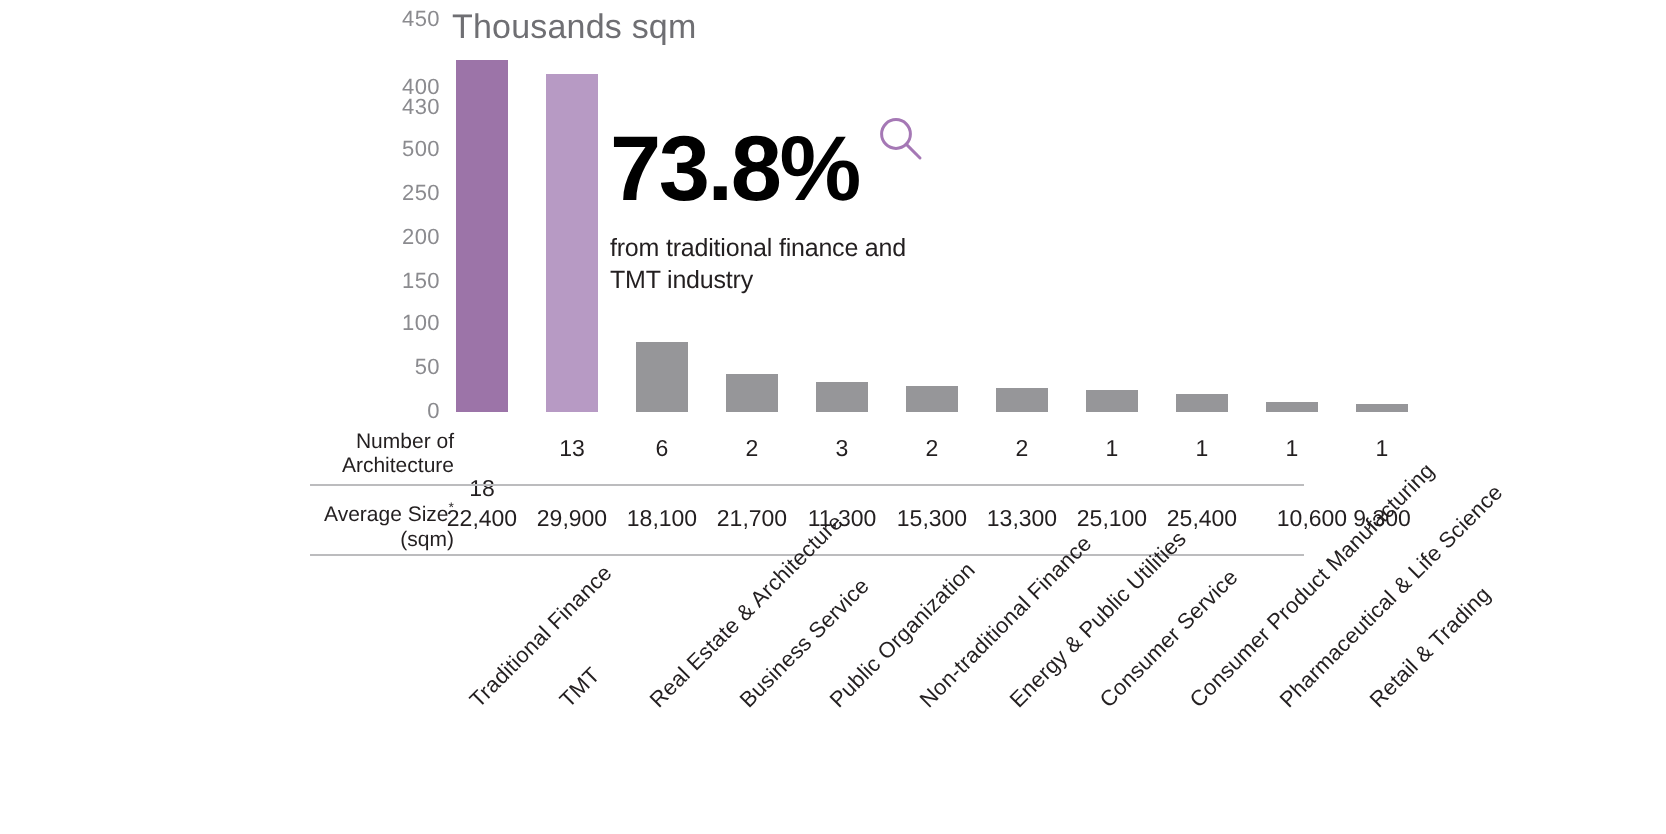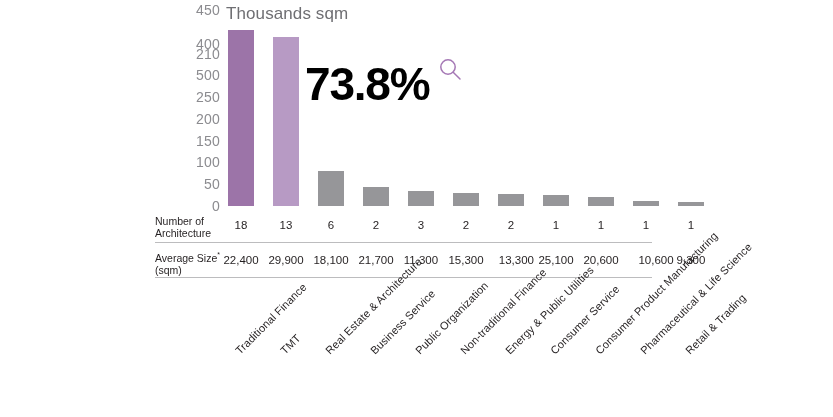--- a/index.html
+++ b/index.html
@@ -28,21 +28,21 @@
     left: 186px;
     top: 0px;
     width: 34px;
     height: 215px;
   }
   .ytick {
     position: absolute;
     right: 0;
     width: 34px;
     text-align: right;
-    font-size: 14px;
+    font-size: 11px;
     color: #8b8b8f;
     line-height: 11px;
     letter-spacing: 0.2px;
   }
 
   
   .units {
     position: absolute;
     left: 226px;
     top: 4px;
@@ -95,21 +95,21 @@
     left: 133px;
     top: -4px;
     width: 26px;
     height: 26px;
   }
 
   
   .rowlabel {
     position: absolute;
     width: 72px;
-    text-align: left;
+    text-align: right;
     font-size: 10.5px;
     color: #231f20;
     line-height: 12px;
   }
   .rowcells {
     position: absolute;
     left: 220px;
     width: 440px;
     height: 18px;
   }
@@ -153,21 +153,21 @@
   }
 </style>
 </head>
 <body>
 
 <div id="root">
 
   <div class="yaxis" id="yaxis">
       <div class="ytick" style="top: 5px;">450</div>
       <div class="ytick" style="top: 39px;">400</div>
-      <div class="ytick" style="top: 48.5556px;">210</div>
+      <div class="ytick" style="top: 48.5556px;">430</div>
       <div class="ytick" style="top: 70.3333px;">500</div>
       <div class="ytick" style="top: 92.1111px;">250</div>
       <div class="ytick" style="top: 113.889px;">200</div>
       <div class="ytick" style="top: 135.667px;">150</div>
       <div class="ytick" style="top: 157.444px;">100</div>
       <div class="ytick" style="top: 179.222px;">50</div>
       <div class="ytick" style="top: 201px;">0</div>
     </div>
 
   <div class="units">Thousands sqm</div>
@@ -181,32 +181,33 @@
       <div class="bar" style="left: 233px; width: 26px; height: 13.5022px; background: rgb(150, 150, 153);"></div>
       <div class="bar" style="left: 278px; width: 26px; height: 11.76px; background: rgb(150, 150, 153);"></div>
       <div class="bar" style="left: 323px; width: 26px; height: 10.8889px; background: rgb(150, 150, 153);"></div>
       <div class="bar" style="left: 368px; width: 26px; height: 9.14667px; background: rgb(150, 150, 153);"></div>
       <div class="bar" style="left: 413px; width: 26px; height: 4.79111px; background: rgb(150, 150, 153);"></div>
       <div class="bar" style="left: 458px; width: 26px; height: 3.92px; background: rgb(150, 150, 153);"></div>
     </div>
 
   <div class="callout">
     <div class="callout-big">73.8%</div>
+    <div class="callout-sub">from traditional finance and TMT industry</div>
     <svg class="magnifier" viewBox="0 0 26 26">
       <circle cx="10" cy="10" r="7.2" fill="none" stroke="#a578b5" stroke-width="1.5"></circle>
       <line x1="15.2" y1="15.2" x2="22" y2="22" stroke="#a578b5" stroke-width="1.5" stroke-linecap="round"></line>
     </svg>
   </div>
 
   <div class="rowlabel" style="left:155px; top:215px;">
     <div>Number of</div>
     <div>Architecture</div>
   </div>
   <div class="rowcells" style="top:218px;" id="row-ent">
-      <div class="cell" style="left: -2px;">18</div>
+      <div class="cell" style="left: -2px; margin-top: 20px;">18</div>
       <div class="cell" style="left: 43px;">13</div>
       <div class="cell" style="left: 88px;">6</div>
       <div class="cell" style="left: 133px;">2</div>
       <div class="cell" style="left: 178px;">3</div>
       <div class="cell" style="left: 223px;">2</div>
       <div class="cell" style="left: 268px;">2</div>
       <div class="cell" style="left: 313px;">1</div>
       <div class="cell" style="left: 358px;">1</div>
       <div class="cell" style="left: 403px;">1</div>
       <div class="cell" style="left: 448px;">1</div>
@@ -218,23 +219,23 @@
     <div><span>Average Size</span><sup class="star">*</sup></div>
     <div>(sqm)</div>
   </div>
   <div class="rowcells" style="top:253px;" id="row-avg">
       <div class="cell" style="left: -2px;">22,400</div>
       <div class="cell" style="left: 43px;">29,900</div>
       <div class="cell" style="left: 88px;">18,100</div>
       <div class="cell" style="left: 133px;">21,700</div>
       <div class="cell" style="left: 178px;">11,300</div>
       <div class="cell" style="left: 223px;">15,300</div>
-      <div class="cell" style="left: 268px; text-align: right;">13,300</div>
+      <div class="cell" style="left: 268px;">13,300</div>
       <div class="cell" style="left: 313px;">25,100</div>
-      <div class="cell" style="left: 358px;">20,600</div>
+      <div class="cell" style="left: 358px;">25,400</div>
       <div class="cell" style="left: 413px;">10,600</div>
       <div class="cell" style="left: 448px;">9,300</div>
     </div>
 
   <div class="divider" style="top:277px;"></div>
 
   <div class="catlabels" id="cats">
       <div class="cat" style="left: 233px; top: 68px;">Traditional Finance</div>
       <div class="cat" style="left: 278px; top: 68px;">TMT</div>
       <div class="cat" style="left: 323px; top: 68px;">Real Estate &amp; Architecture</div>

